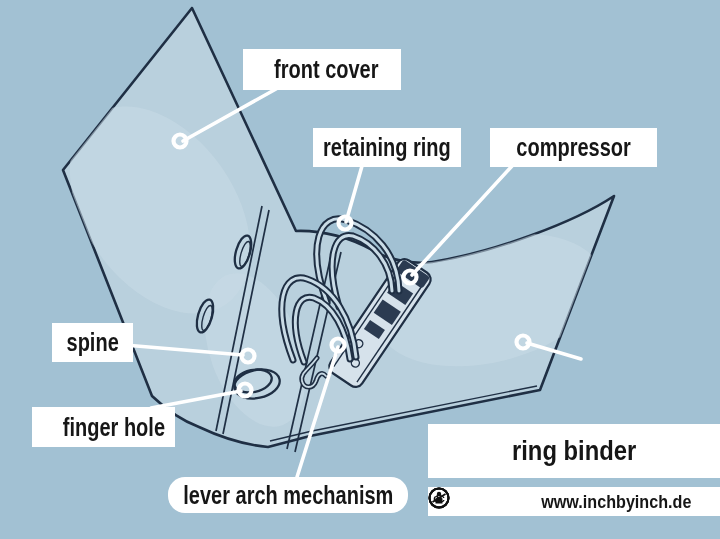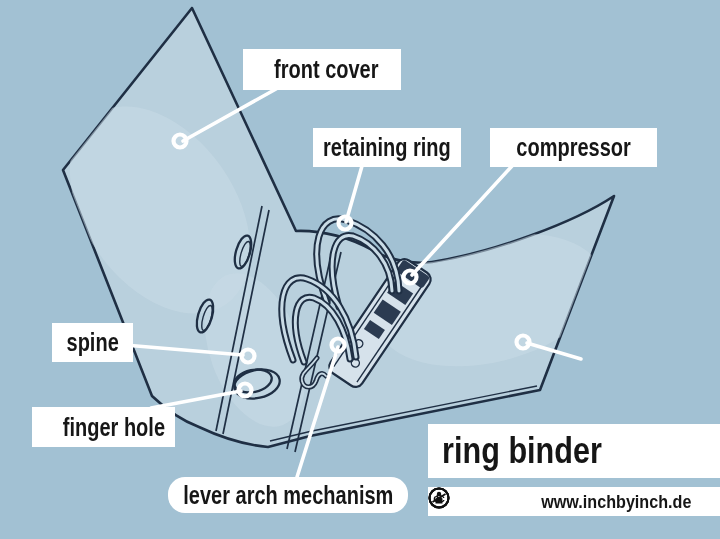--- a/index.html
+++ b/index.html
@@ -35,22 +35,22 @@
   .callout{
     position:absolute;display:flex;align-items:center;justify-content:center;
     background:var(--color-label_background);
     color:var(--color-label_text);
     font-weight:bold;font-size:25px;line-height:1;
   }
   .callout .tx{display:inline-block;transform:scaleX(0.8);transform-origin:center;white-space:nowrap;}
   .title-box{
     position:absolute;left:428px;top:424px;width:292px;height:54px;
     background:var(--color-label_background);color:var(--color-label_text);
-    display:flex;align-items:center;
-    font-weight:bold;font-size:36px;
+    display:flex;align-items:center;justify-content:center;
+    font-weight:bold;font-size:28px;
   }
   .title-box .tx{display:inline-block;transform:scaleX(0.85);white-space:nowrap;}
   .footer-strip{
     position:absolute;left:428px;top:487px;width:292px;height:29px;
     background:var(--color-label_background);color:var(--color-label_text);
     display:flex;align-items:center;justify-content:flex-end;
     gap:9px;padding-right:6px;box-sizing:border-box;
     font-weight:bold;font-size:19px;
   }
   .footer-strip .tx{display:inline-block;transform:scaleX(0.85);white-space:nowrap;}

